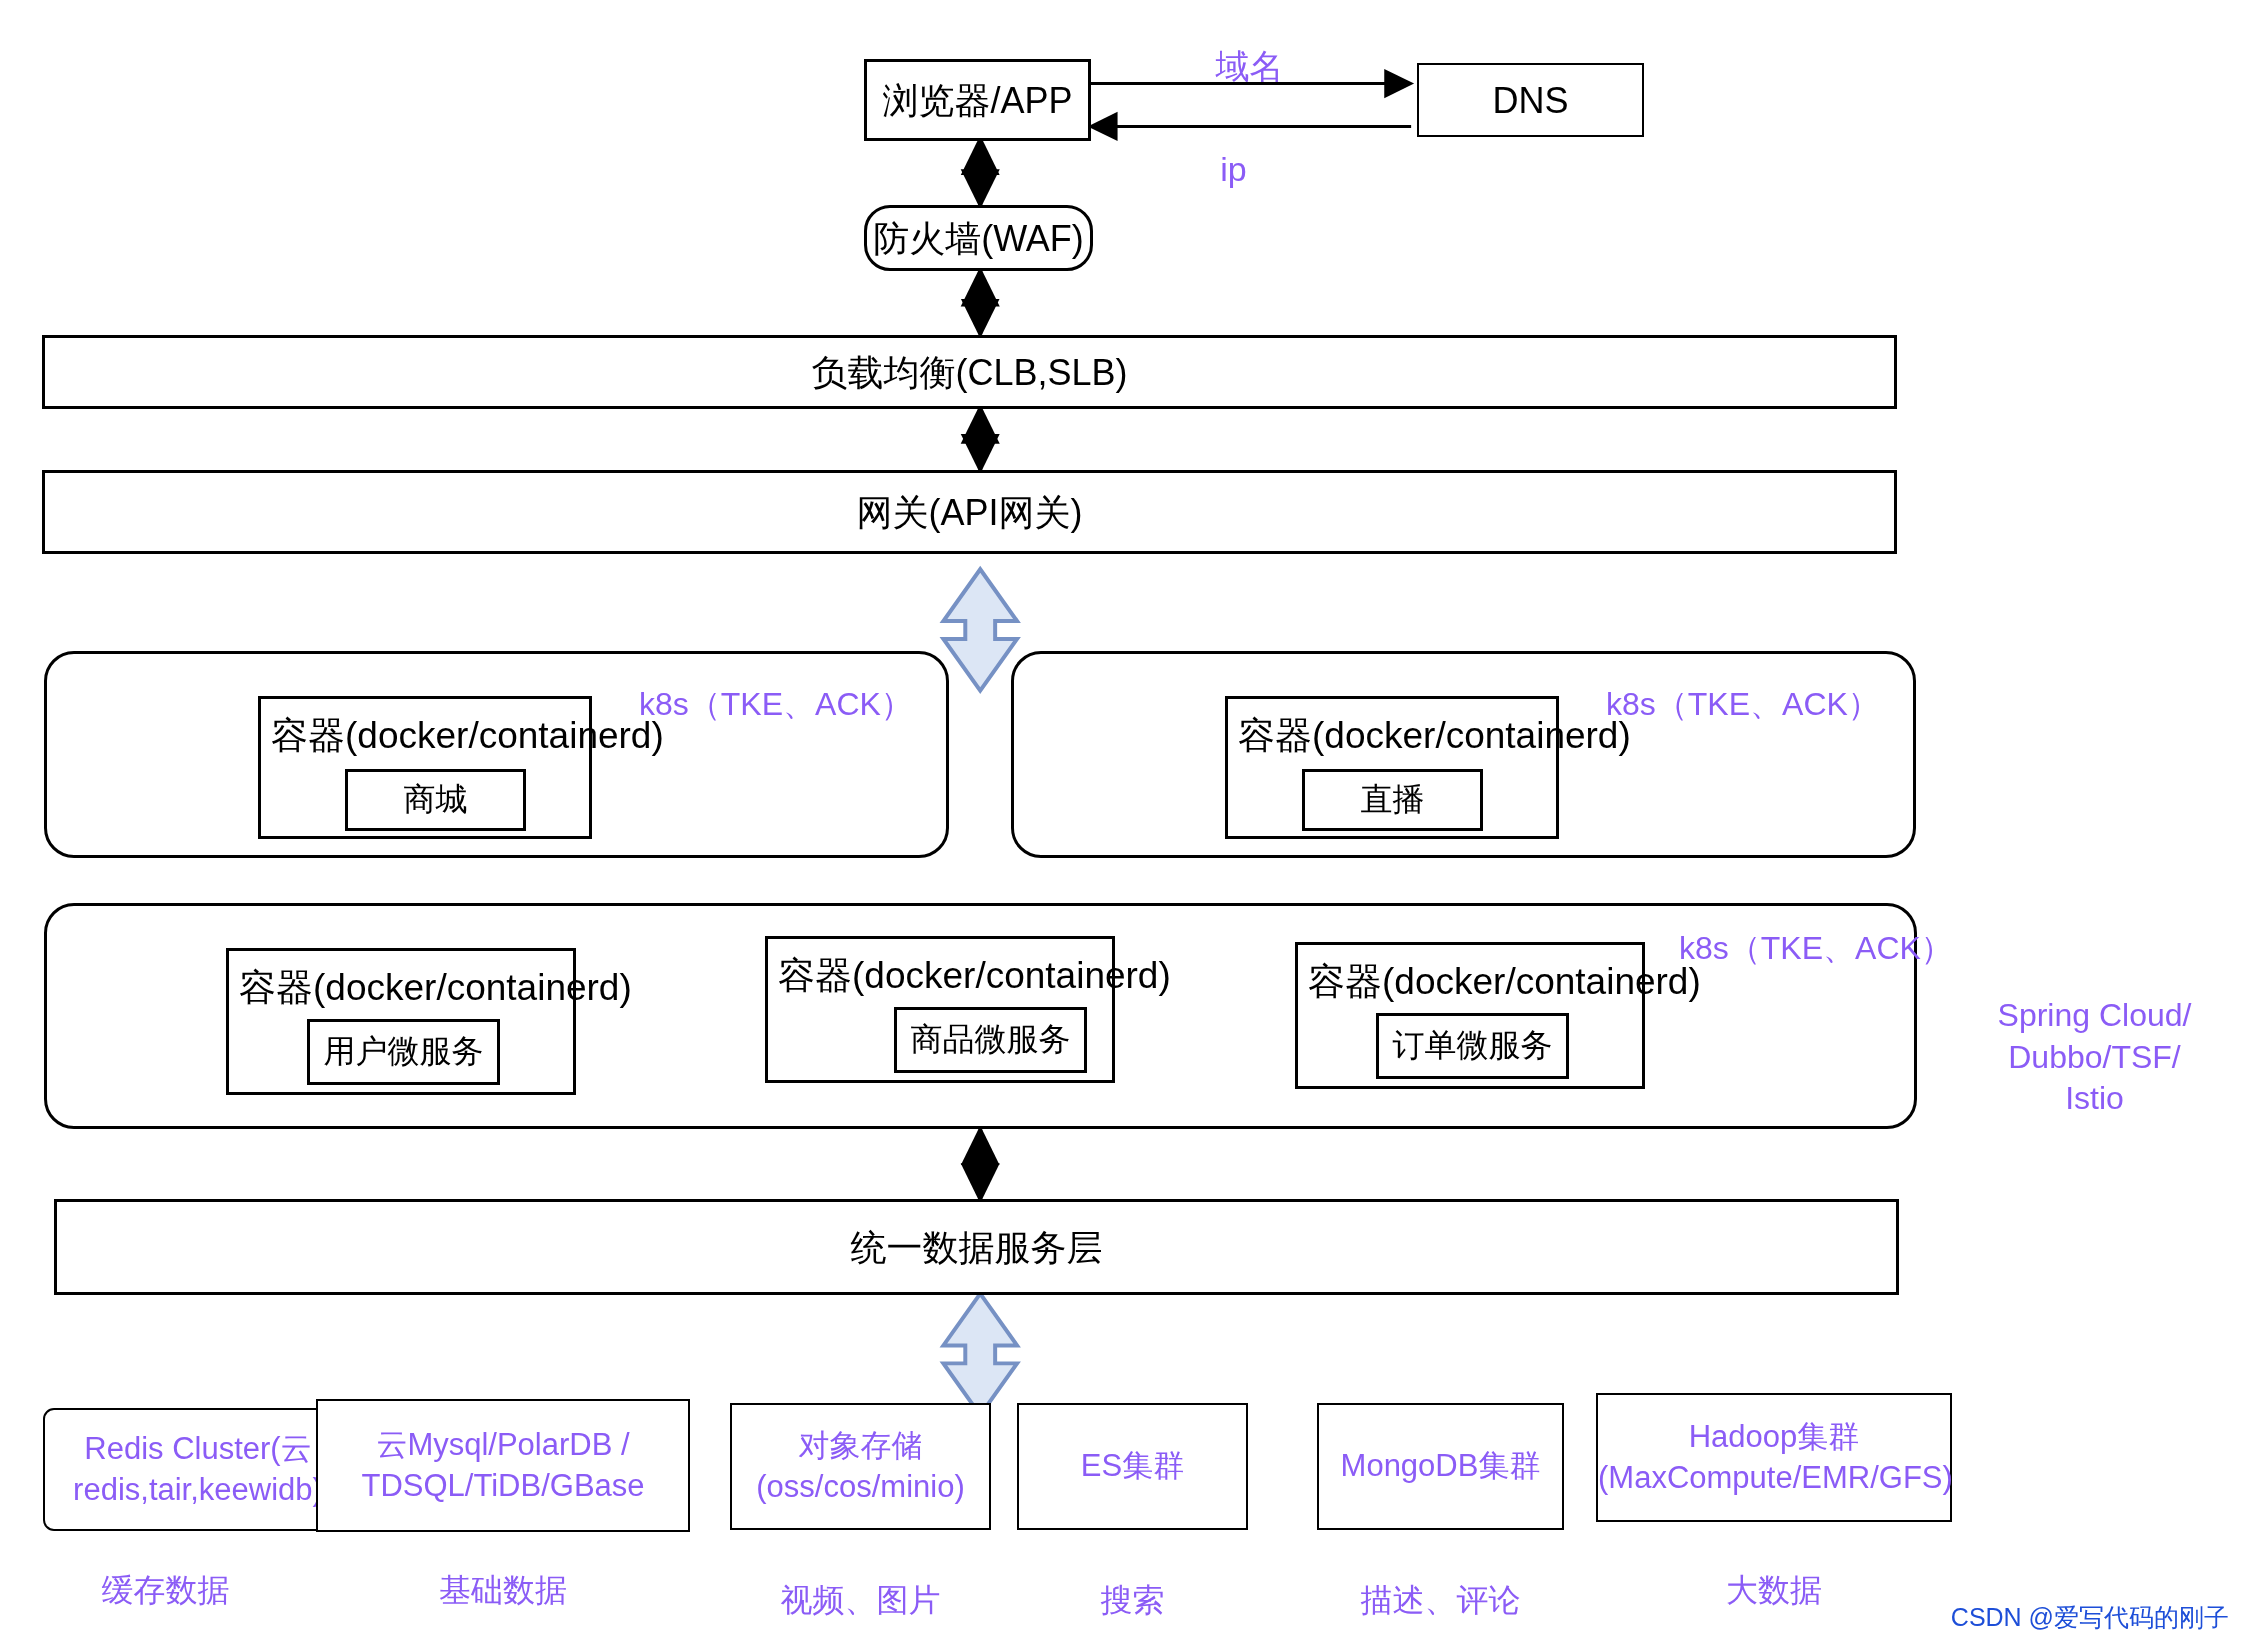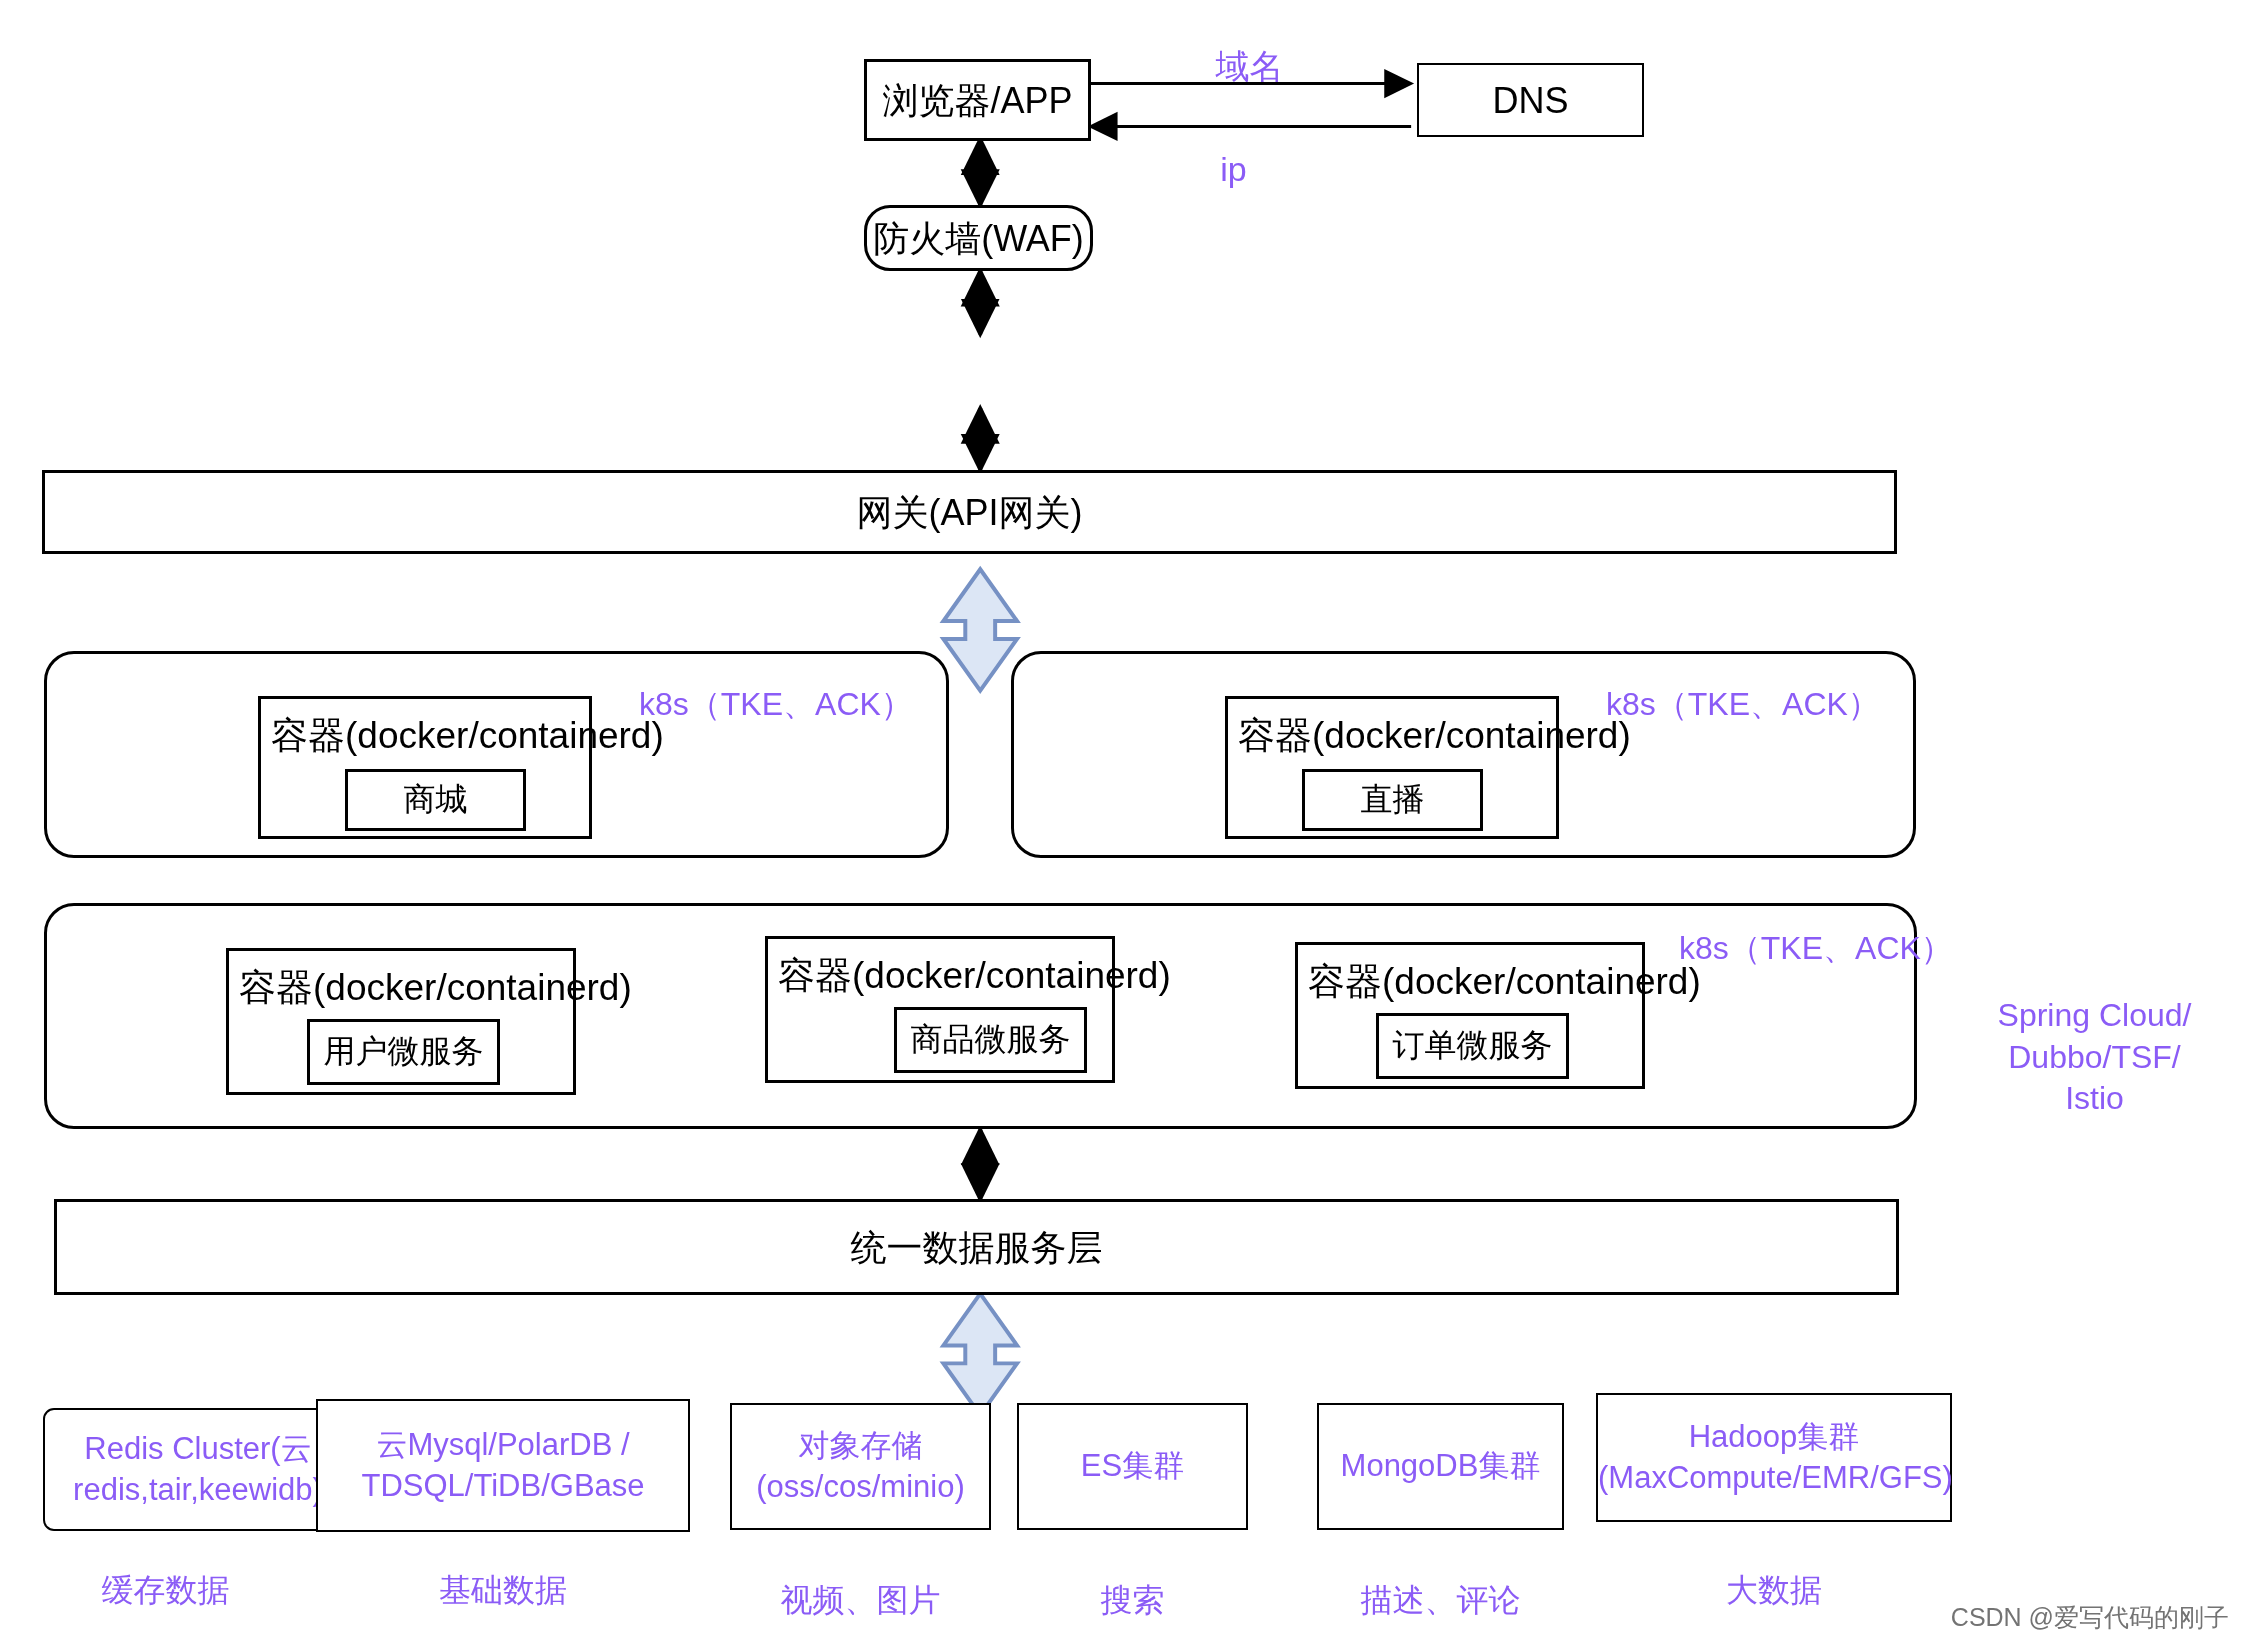--- a/index.html
+++ b/index.html
@@ -81,21 +81,21 @@
     width: 2257px;
     height: 1648px;
     pointer-events: none;
     overflow: visible;
   }
   .watermark {
     position: absolute;
     right: 28px;
     bottom: 14px;
     font-size: 25px;
-    color: #737373;
+    color: #1d4ed8;
     white-space: nowrap;
   }
   .f-36 { font-size: 36px; }
   .f-34 { font-size: 34px; }
   .f-32 { font-size: 32px; }
   .f-31 { font-size: 31px; }
 </style>
 </head>
 <body>
 
@@ -143,20 +143,23 @@
   </div>
 
   <div class="plainlabel f-34" style="left:1160px; top:44px; width:179px;">域名</div>
 
   <div class="plainlabel f-34" style="left:1174px; top:147px; width:119px;">ip</div>
 
   <div class="box rounded f-36" style="left:864px; top:205px; width:229px; height:66px;">
     <span>防火墙(WAF)</span>
   </div>
 
+  <div class="box f-36" style="left:42px; top:335px; width:1855px; height:74px;">
+    <span>负载均衡(CLB,SLB)</span>
+  </div>
 
   <div class="box f-36" style="left:42px; top:470px; width:1855px; height:84px;">
     <span>网关(API网关)</span>
   </div>
 
   <div class="groupbox" style="left:44px; top:651px; width:905px; height:207px;">
     <div class="plainlabel f-32" style="left:592px; top:30px; width:318px; text-align:left;">k8s（TKE、ACK）</div>
 
     <div class="container-box" style="left:211px; top:42px; width:334px; height:143px;">
       <div class="container-title">容器(docker/containerd)</div>

